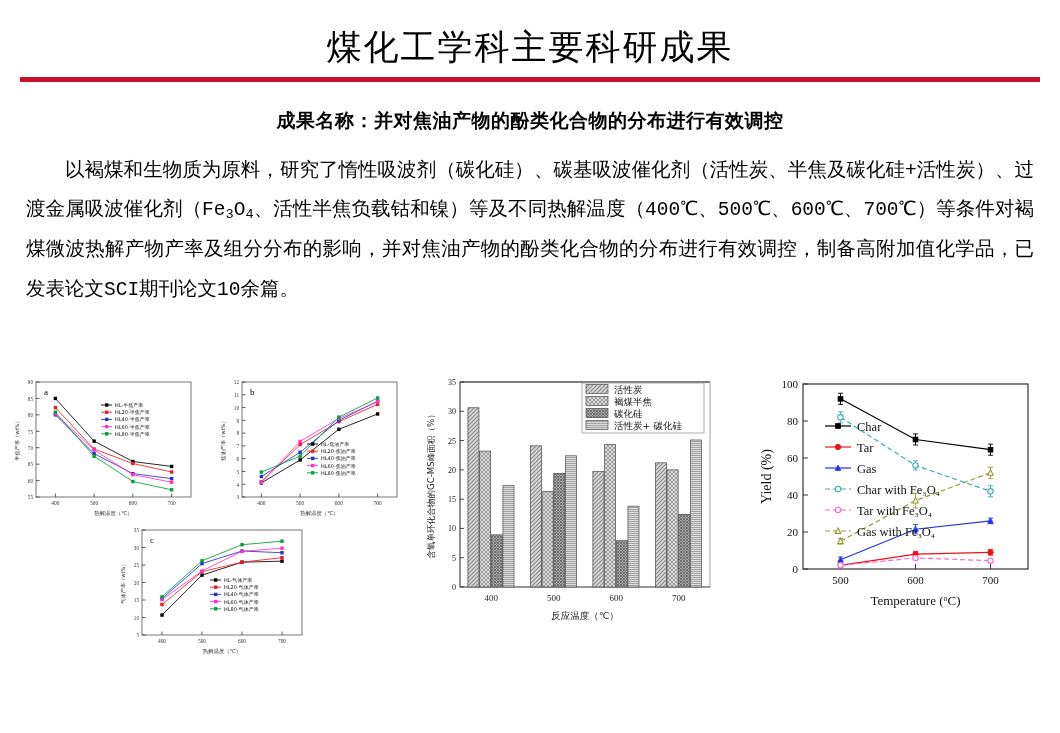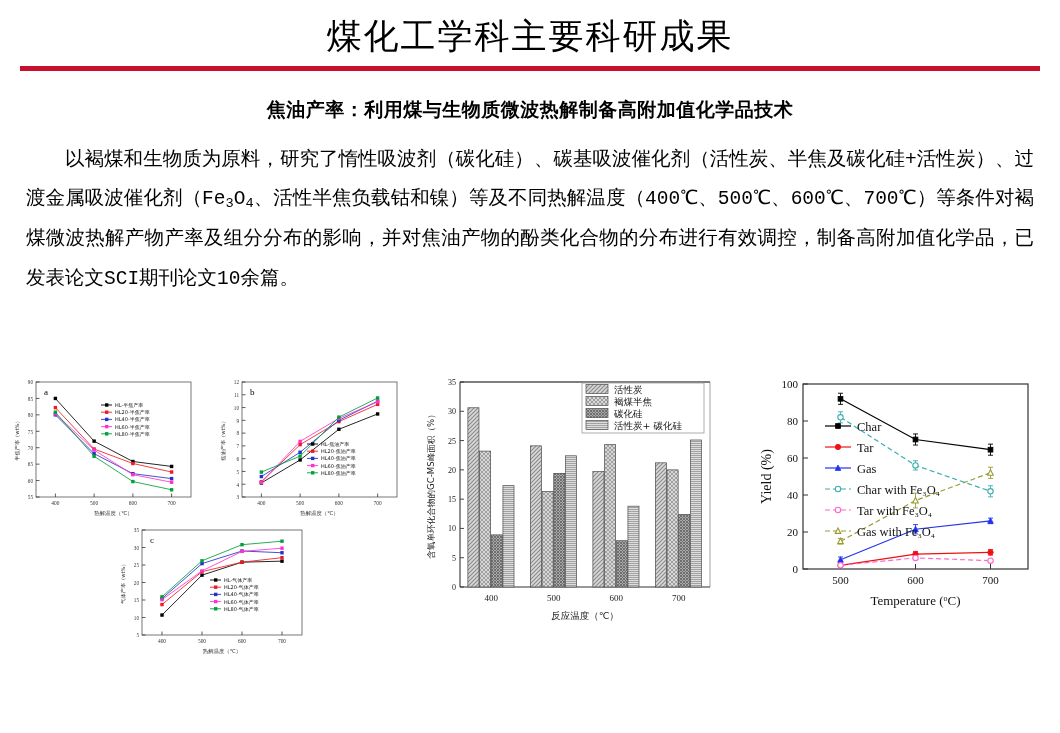--- a/index.html
+++ b/index.html
@@ -6,21 +6,21 @@
   body{
     width:1060px;height:733px;background:#ffffff;
     font-family:"Liberation Serif","DejaVu Serif",serif;
     color:#000;overflow:hidden;position:relative;
   }
   .slide{position:relative;width:1060px;height:733px;}
 
   
   .title{
     text-align:center;font-size:35px;font-weight:400;
-    letter-spacing:2px;padding-top:17px;line-height:1.1;
+    letter-spacing:2px;padding-top:28px;line-height:1.1;
     font-family:"DejaVu Sans","Liberation Sans",sans-serif;
   }
   .rule{
     height:5px;background:#C8102E;margin:10px 20px 0 20px;
   }
   .subtitle{
     text-align:center;font-weight:bold;font-size:19px;
     margin-top:26px;letter-spacing:.5px;
     font-family:"DejaVu Sans","Liberation Sans",sans-serif;
   }
@@ -37,21 +37,21 @@
 
   svg{display:block;}
 </style>
 </head>
 <body>
 
 <div class="slide">
 
   <div class="title">煤化工学科主要科研成果</div>
   <div class="rule"></div>
-  <div class="subtitle">焦油产率：利用煤与生物质微波热解制备高附加值化学品技术</div>
+  <div class="subtitle">成果名称：并对焦油产物的酚类化合物的分布进行有效调控</div>
 
   <div class="para">
     <span>以褐煤和生物质为原料，研究了惰性吸波剂（碳化硅）、碳基吸波催化剂（活性炭、半焦及碳化硅+活性炭）、过渡金属吸波催化剂（Fe</span><sub>3</sub><span>O</span><sub>4</sub><span>、活性半焦负载钴和镍）等及不同热解温度（400℃、500℃、600℃、700℃）等条件对褐煤微波热解产物产率及组分分布的影响，并对焦油产物的酚类化合物的分布进行有效调控，制备高附加值化学品，已发表论文SCI期刊论文10余篇。</span>
   </div>
 
   <div class="figures">
     <div class="fig" style="left:6px;top:0px;">
         <svg id="svg-a" width="205" height="165" viewBox="0 0 205 165">
           <rect x="30" y="10" width="155" height="115" fill="#fff" stroke="#555" stroke-width="0.8"></rect>
           <line x1="30" y1="125" x2="33.5" y2="125" stroke="#333" stroke-width="0.8"></line>

